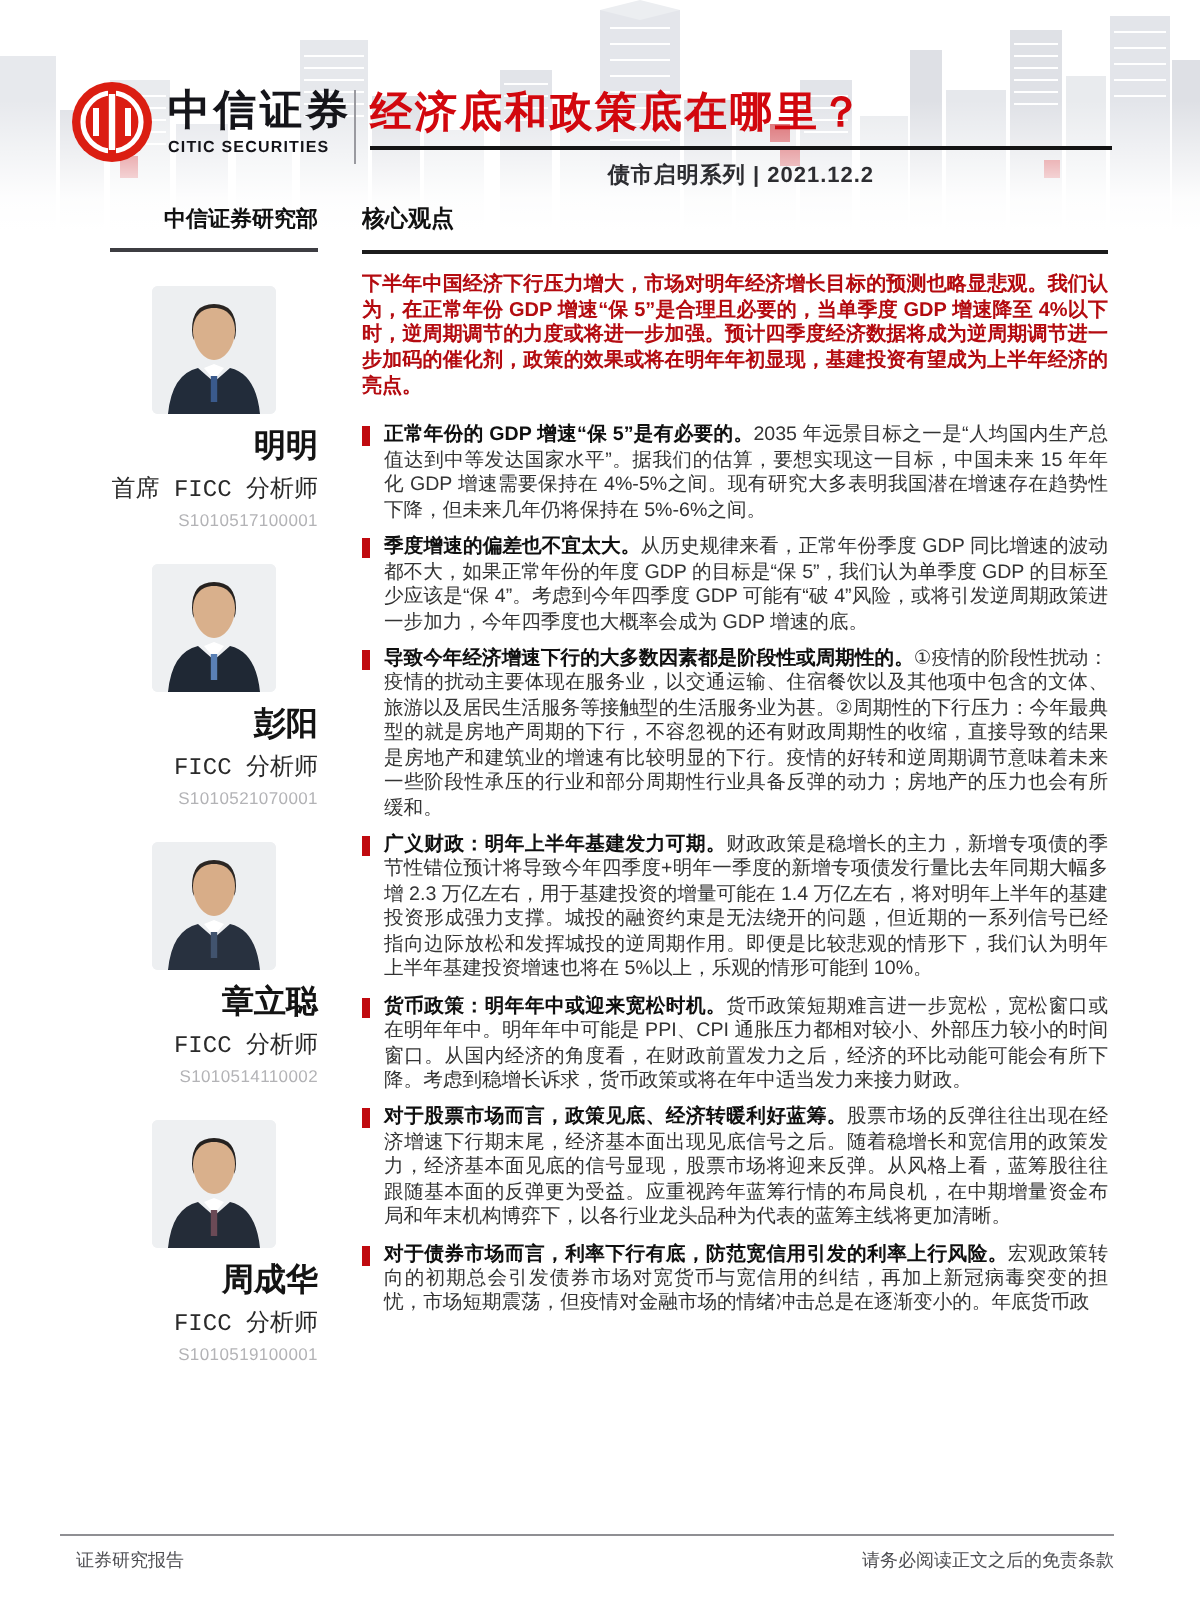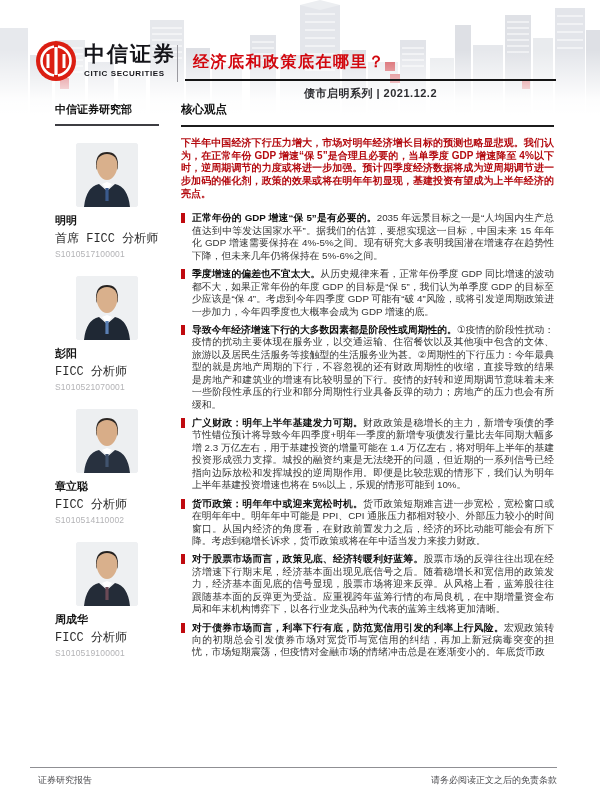--- a/index.html
+++ b/index.html
@@ -8,35 +8,35 @@
     position: relative; width: 600px; height: 800px; overflow: hidden;
     background: #fff; font-family: "Liberation Sans", "DejaVu Sans", sans-serif;
     color: #222;
   }
   
   .skyline { position: absolute; top: 0; left: 0; width: 600px; height: 115px; }
   .skyfade { position: absolute; top: 50px; left: 0; width: 600px; height: 65px;
     background: linear-gradient(to bottom, rgba(255,255,255,0) 0%, rgba(255,255,255,.92) 75%, #fff 100%); }
   
   .logo { position: absolute; left: 35px; top: 40px; display: flex; align-items: center; gap: 7px; z-index: 3; }
-  .logo-cn { font-family: Liberation Mono, monospace; font-size: 21px; font-weight: 700;
+  .logo-cn { font-family: Liberation Sans, sans-serif; font-size: 21px; font-weight: 700;
     color: #15151a; letter-spacing: 2px; line-height: 1; white-space: nowrap; }
   .logo-en { font-size: 8px; font-weight: 700; color: #15151a; letter-spacing: 0.6px; margin-top: 3px; white-space: nowrap; }
   .vdiv { position: absolute; left: 177px; top: 45px; width: 1px; height: 37px; background: #9a9aa0; z-index: 3; }
   .titleblock { position: absolute; left: 185px; top: 44px; width: 371px; z-index: 3; }
-  .rtitle { margin: 8px; font-size: 16px; font-weight: 800; color: #d2070e; letter-spacing: 1.5px; line-height: 1.2; }
+  .rtitle { margin: 0; font-size: 21px; font-weight: 800; color: #d2070e; letter-spacing: 1.5px; line-height: 1.2; }
   .hrule { margin-top: 4px; height: 2px; background: #141414; }
   .series { margin-top: 5px; font-size: 11px; font-weight: 600; color: #2d2d31; letter-spacing: 0.5px; text-align: center; }
   
-  .sidebar { position: absolute; left: 55px; top: 102px; width: 104px; text-align: left; z-index: 2; }
+  .sidebar { position: absolute; left: 55px; top: 102px; width: 104px; text-align: right; z-index: 2; }
   .sb-title { font-size: 11px; font-weight: 700; color: #111; padding-bottom: 7px;
     border-bottom: 2px solid #3d3d42; white-space: nowrap; }
   .analyst { margin-top: 17px; }
   .photo { width: 62px; height: 64px; margin: 0 auto; border-radius: 3px; overflow: hidden; background: #edeff1; }
-  .a-name { margin-top: 6px; font-size: 11px; font-weight: 700; color: #141414; }
+  .a-name { margin-top: 6px; font-size: 16px; font-weight: 700; color: #141414; }
   .a-role { margin-top: 2px; font-size: 12px; color: #2a2a2a; white-space: nowrap; font-family: Liberation Mono, monospace; }
   .a-id { margin-top: 2px; font-size: 8.5px; color: #b3b3b6; letter-spacing: 0.2px; }
   
   .main { position: absolute; left: 181px; top: 102px; width: 373px; height: 660px; overflow: hidden; z-index: 2; }
   .sec-title { font-size: 11.5px; font-weight: 700; color: #111; padding-bottom: 8px; border-bottom: 2px solid #1c1c1c; }
   .summary { margin: 10px 0 12px 0; font-size: 10px; line-height: 1.27; font-weight: 700;
     color: #b40b10; text-align: justify; }
   .para { position: relative; margin: 0 0 6px 0; padding-left: 11px;
     font-size: 9.8px; line-height: 1.27; text-align: justify; color: #333; }
   .bar { position: absolute; left: 0; top: 1px; width: 4px; height: 10px; background: #c00a0f; }

